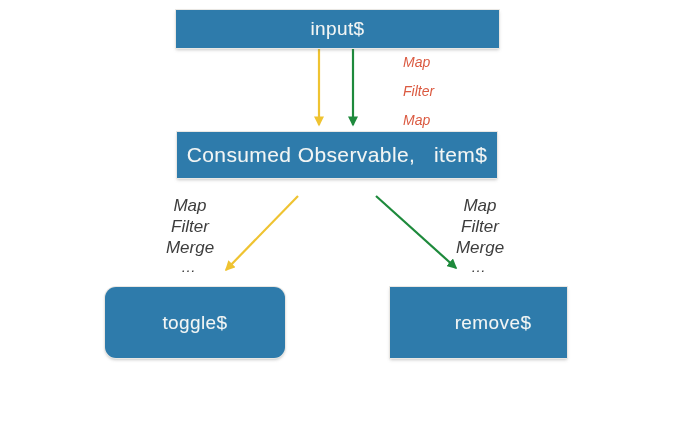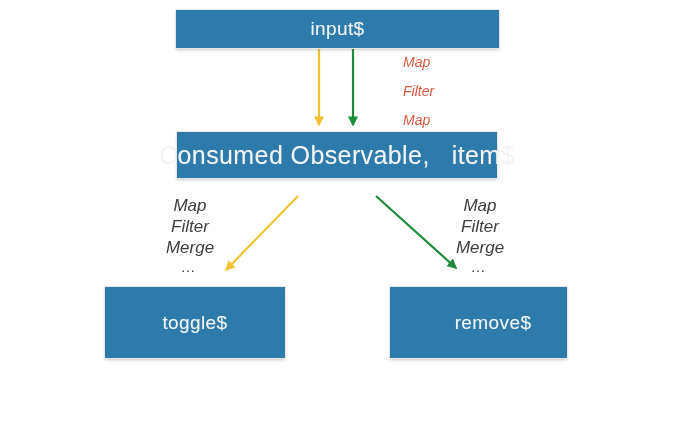--- a/index.html
+++ b/index.html
@@ -19,21 +19,21 @@
     position: absolute;
     display: flex; align-items: center; justify-content: center;
     background: var(--box-blue, #2e7bab);
     color: var(--box-text, #f2f5f4);
     box-shadow: 0 0 0 1px #e9e7e3, 0 2px 3px rgba(100,100,100,0.35);
   }
   .node-label {
     font-size: 19px; letter-spacing: 0.4px; white-space: pre;
     text-shadow: 0 0 1px rgba(255,255,255,0.25);
   }
-  .node-consumed .node-label { font-size: 25px; }
+  .node-consumed .node-label { font-size: 21px; }
 
   .ops { position: absolute; font-style: italic; }
   .ops-red .op {
     color: var(--operator-red, #db5a41);
     font-size: 14px; line-height: 29px; text-align: left;
   }
   .ops-dark { text-align: center; color: var(--operator-dark, #3d3d3d); }
   .ops-dark .op { font-size: 17px; line-height: 21px; }
   .ops-dark .op.ellipsis { font-size: 15px; letter-spacing: 3px; line-height: 17px; }
 </style>
@@ -58,21 +58,21 @@
   </svg>
 
   <div class="node" style="left:176px; top:10px; width:323px; height:38px;">
     <span class="node-label">input$</span>
   </div>
 
   <div class="node node-consumed" style="left:177px; top:132px; width:320px; height:46px;">
     <span class="node-label">Consumed Observable,   item$</span>
   </div>
 
-  <div class="node" style="left:105px; top:287px; width:180px; height:71px;">
+  <div class="node" style="left:105px; top:287px; width:180px; height:71px;border-radius:11px;">
     <span class="node-label">toggle$</span>
   </div>
 
   <div class="node" style="left:390px; top:287px; width:177px; height:71px;padding-left:29px;">
     <span class="node-label">remove$</span>
   </div>
 
   <div class="ops ops-red" style="left:403px; top:48px;">
     <div class="op">Map</div>
     <div class="op">Filter</div>

